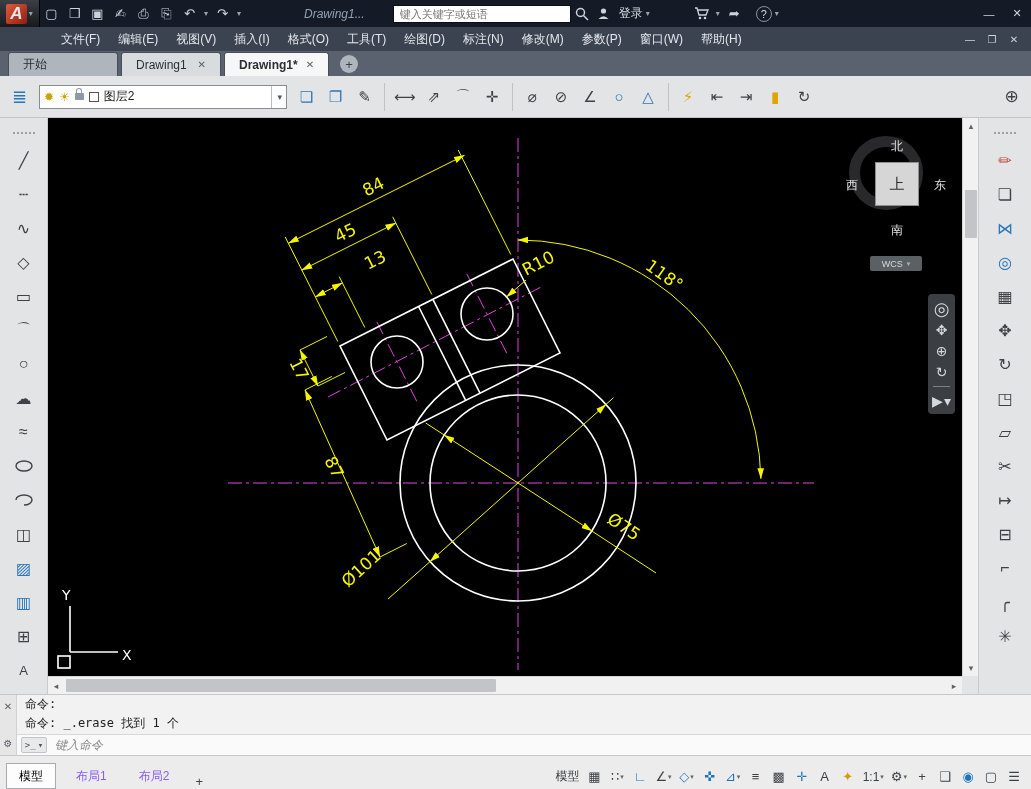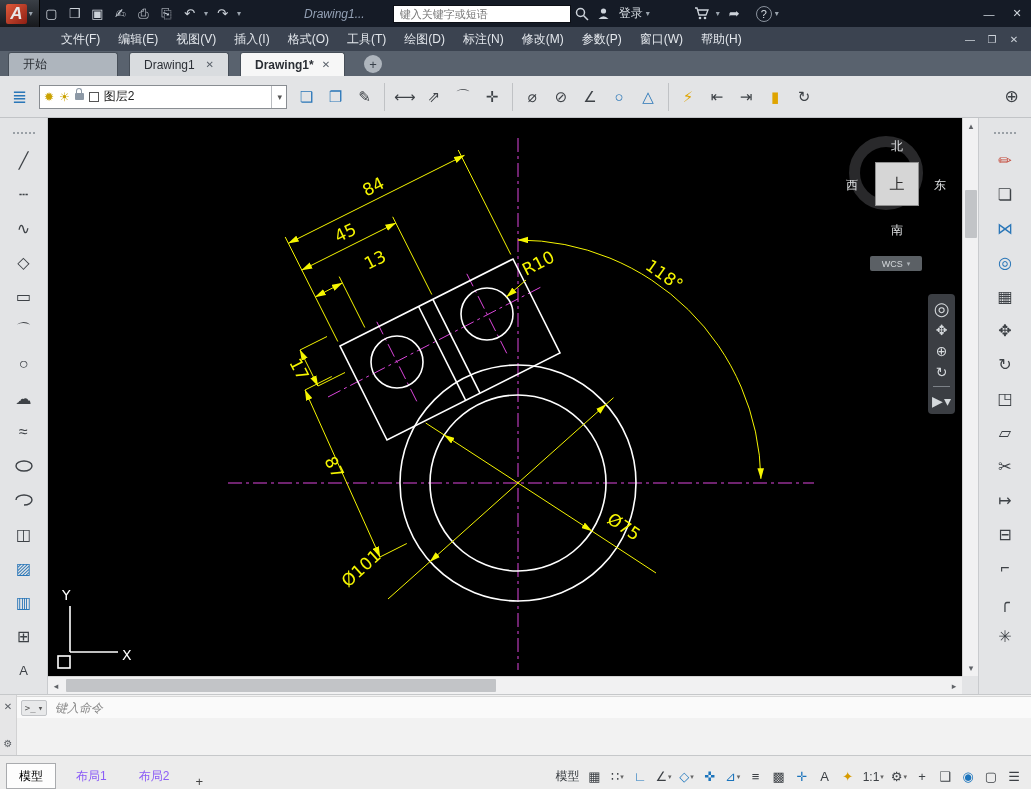--- a/index.html
+++ b/index.html
@@ -35,21 +35,21 @@
            display:flex;align-items:center;padding-left:52px;}
   .menubar .mitem{padding:0 9px;color:#e3e7ec;font-size:12px;height:24px;line-height:24px;}
   .mwin{margin-left:auto;display:flex;padding-right:6px;}
   .mwin span{width:22px;text-align:center;color:#cdd3da;font-size:10px;}
 
   
   .filetabs{position:absolute;left:0;top:51px;width:1031px;height:25px;background:#59626e;
             display:flex;align-items:flex-end;padding-left:8px;}
   .ftab{height:24px;display:flex;align-items:center;gap:8px;padding:0 14px;font-size:12px;
         background:#aeb5bd;color:#2b2f35;border:1px solid #464e58;border-bottom:none;
-        border-radius:3px 3px 0 0;margin-right:11px;min-width:100px;justify-content:space-between;}
+        border-radius:3px 3px 0 0;margin-right:3px;min-width:100px;justify-content:space-between;}
   .ftab.doc{background:#d9dcdf;}
   .ftab.active{background:#f7f7f7;font-weight:bold;}
   .tclose{font-size:10px;color:#5a616a;}
   .fplus{width:18px;height:18px;margin:0 0 3px 8px;border-radius:50%;background:#aeb5bd;
          color:#38404a;display:flex;align-items:center;justify-content:center;font-size:13px;}
 
   
   .toolrow{position:absolute;left:0;top:76px;width:1031px;height:42px;background:#e3e4e6;
            border-bottom:1px solid #c2c4c7;display:flex;align-items:center;padding:0 6px;gap:2px;}
   .tbtn{min-width:27px;height:30px;display:flex;align-items:center;justify-content:center;
@@ -449,20 +449,22 @@
     <span class="stbtn">╭</span>
     <span class="stbtn">✳</span>
   </div>
 
   <div class="cmdpanel">
     <div class="cmdgutter">
       <span>✕</span>
       <span>⚙</span>
     </div>
     <div class="cmdbody">
+      <div class="cmdline">命令:</div>
+      <div class="cmdline">命令: _.erase 找到 1 个</div>
       <div class="cmdinput">
         <span class="prompticon">
           <span>&gt;_</span>
             <span>▾</span>
         </span>
         <input placeholder="键入命令" style="">
       </div>
     </div>
   </div>
 

